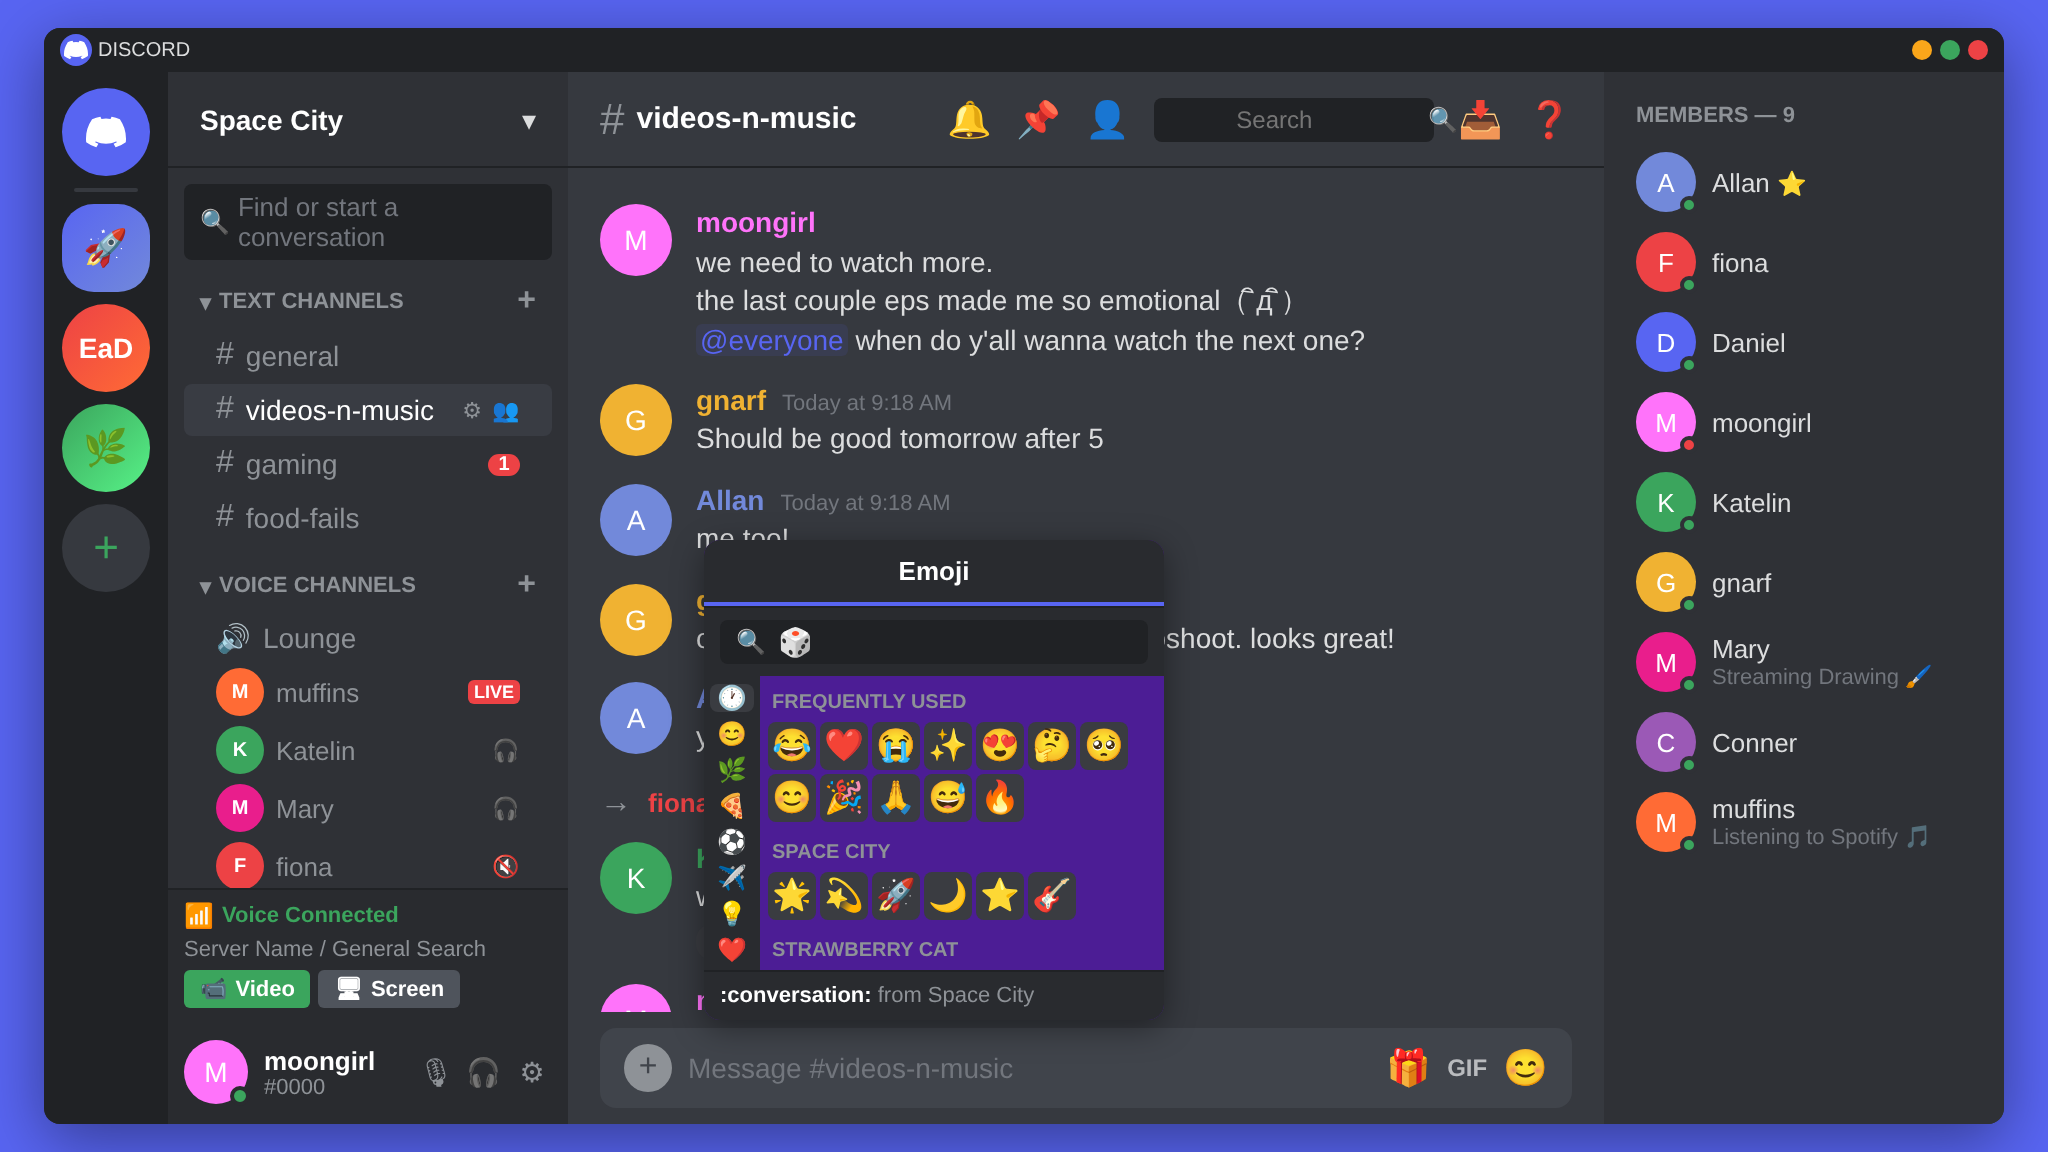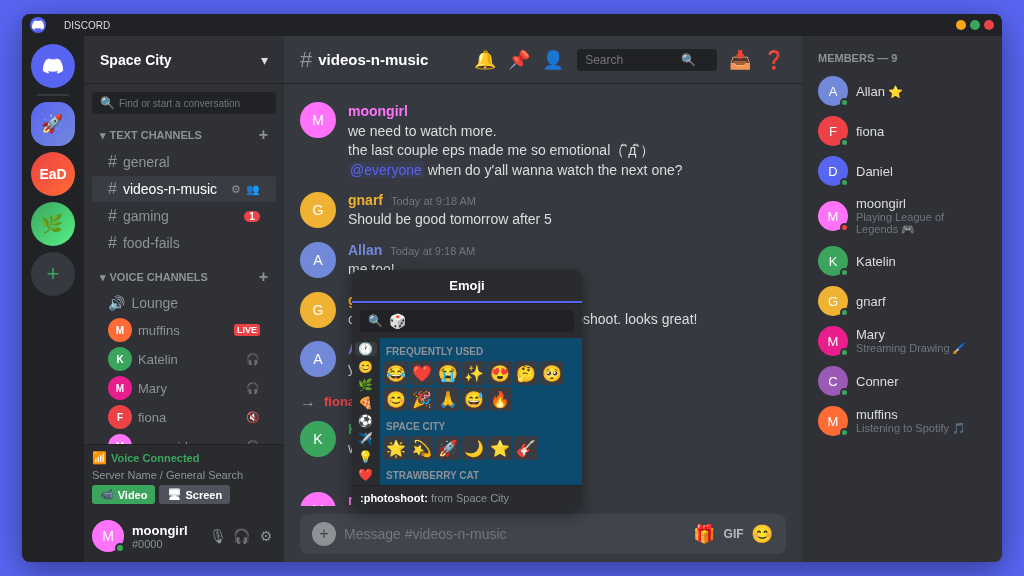--- a/index.html
+++ b/index.html
@@ -28,21 +28,21 @@
       background: #202225;
       display: flex;
       align-items: center;
       padding: 0 8px;
       justify-content: space-between;
       flex-shrink: 0;
     }
     .title-bar-left {
       display: flex;
       align-items: center;
-      gap: 18px;
+      gap: 3px;
     }
     .title-bar-logo {
       width: 16px;
       height: 16px;
       background: #5865F2;
       border-radius: 50%;
       display: flex;
       align-items: center;
       justify-content: center;
     }
@@ -334,20 +334,21 @@
       gap: 6px;
       width: 140px;
     }
     .header-search input {
       background: none;
       border: none;
       outline: none;
       color: #dcddde;
       font-size: 13px;
       width: 100%;
+      margin-left: 33px;
     }
     .messages-container {
       flex: 1;
       overflow-y: auto;
       padding: 16px 16px 0;
     }
     .message {
       display: flex;
       gap: 12px;
       padding: 2px 0;
@@ -472,21 +473,21 @@
     .member-name { font-size: 13px; color: #dcddde; font-weight: 500; }
     .member-activity { font-size: 11px; color: #72767d; }
     .star-emoji { font-size: 12px; }
     
     .emoji-picker {
       position: absolute;
       bottom: 52px;
       right: 220px;
       width: 230px;
       height: 240px;
-      background: #0c4a6e;
+      background: #4c1d95;
       border-radius: 8px;
       box-shadow: 0 4px 16px rgba(0,0,0,0.4);
       display: flex;
       flex-direction: column;
       overflow: hidden;
       z-index: 100;
     }
     .emoji-picker-tabs {
       display: flex;
       border-bottom: 1px solid #202225;
@@ -636,21 +637,21 @@
 
     <div class="channel-sidebar">
       <div class="server-header">
         <span class="server-header-name">Space City</span>
         <span style="color:#dcddde;font-size:14px;">▾</span>
       </div>
 
       <div style="padding:8px 8px 0;">
         <div style="background:#202225;border-radius:4px;padding:4px 8px;display:flex;align-items:center;gap:4px;">
           <span style="color:#72767d;font-size:12px;">🔍</span>
-          <span style="color:#72767d;font-size:10px;">Find or start a conversation</span>
+          <span style="color:#72767d;font-size:13px;">Find or start a conversation</span>
         </div>
       </div>
 
       <div class="channel-list">
         <div class="channel-section-header">
           <span>▾</span>
           <span>TEXT CHANNELS</span>
           <span style="margin-left:auto;font-size:16px;">+</span>
         </div>
 
@@ -925,21 +926,21 @@
               <div class="emoji-item">🌙</div>
               <div class="emoji-item">⭐</div>
               <div class="emoji-item">🎸</div>
             </div>
             <div class="emoji-section-title">STRAWBERRY CAT</div>
 
           </div>
         </div>
 
         <div class="emoji-tooltip">
-          <span class="emoji-tooltip-name">:photoshoot:</span>
+          <span class="emoji-tooltip-name">:conversation:</span>
           <span> </span>
           <span>from Space City</span>
         </div>
       </div>
     </div>
 
     <div class="members-sidebar">
       <div class="members-header">MEMBERS — 9</div>
 
       <div class="member-item">
@@ -972,21 +973,20 @@
         </div>
       </div>
 
       <div class="member-item">
         <div class="member-avatar" style="background:#ff73fa;">
           M
           <div class="member-status dnd"></div>
         </div>
         <div class="member-info">
           <div class="member-name">moongirl</div>
-          <div class="member-activity">Playing League of Legends 🎮</div>
         </div>
       </div>
 
       <div class="member-item">
         <div class="member-avatar" style="background:#3ba55d;">
           K
           <div class="member-status online"></div>
         </div>
         <div class="member-info">
           <div class="member-name">Katelin</div>

